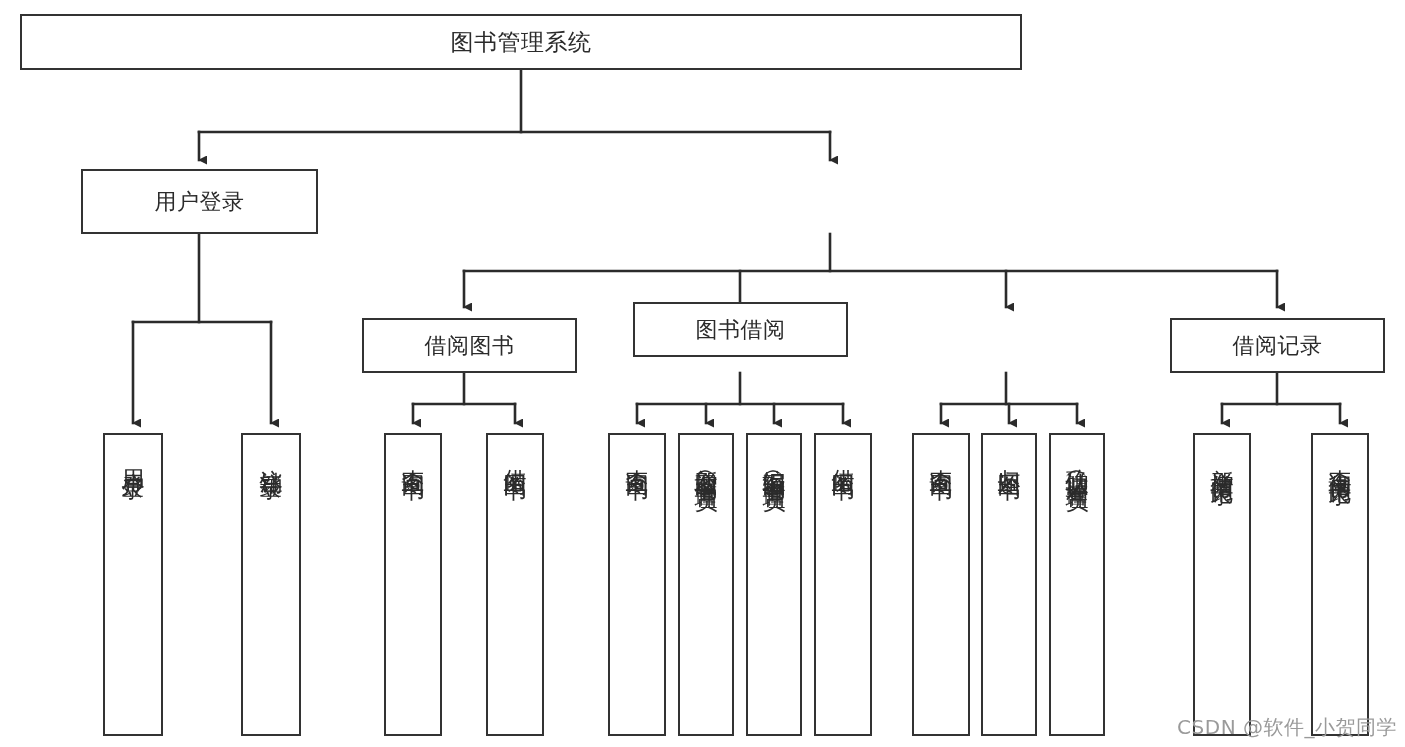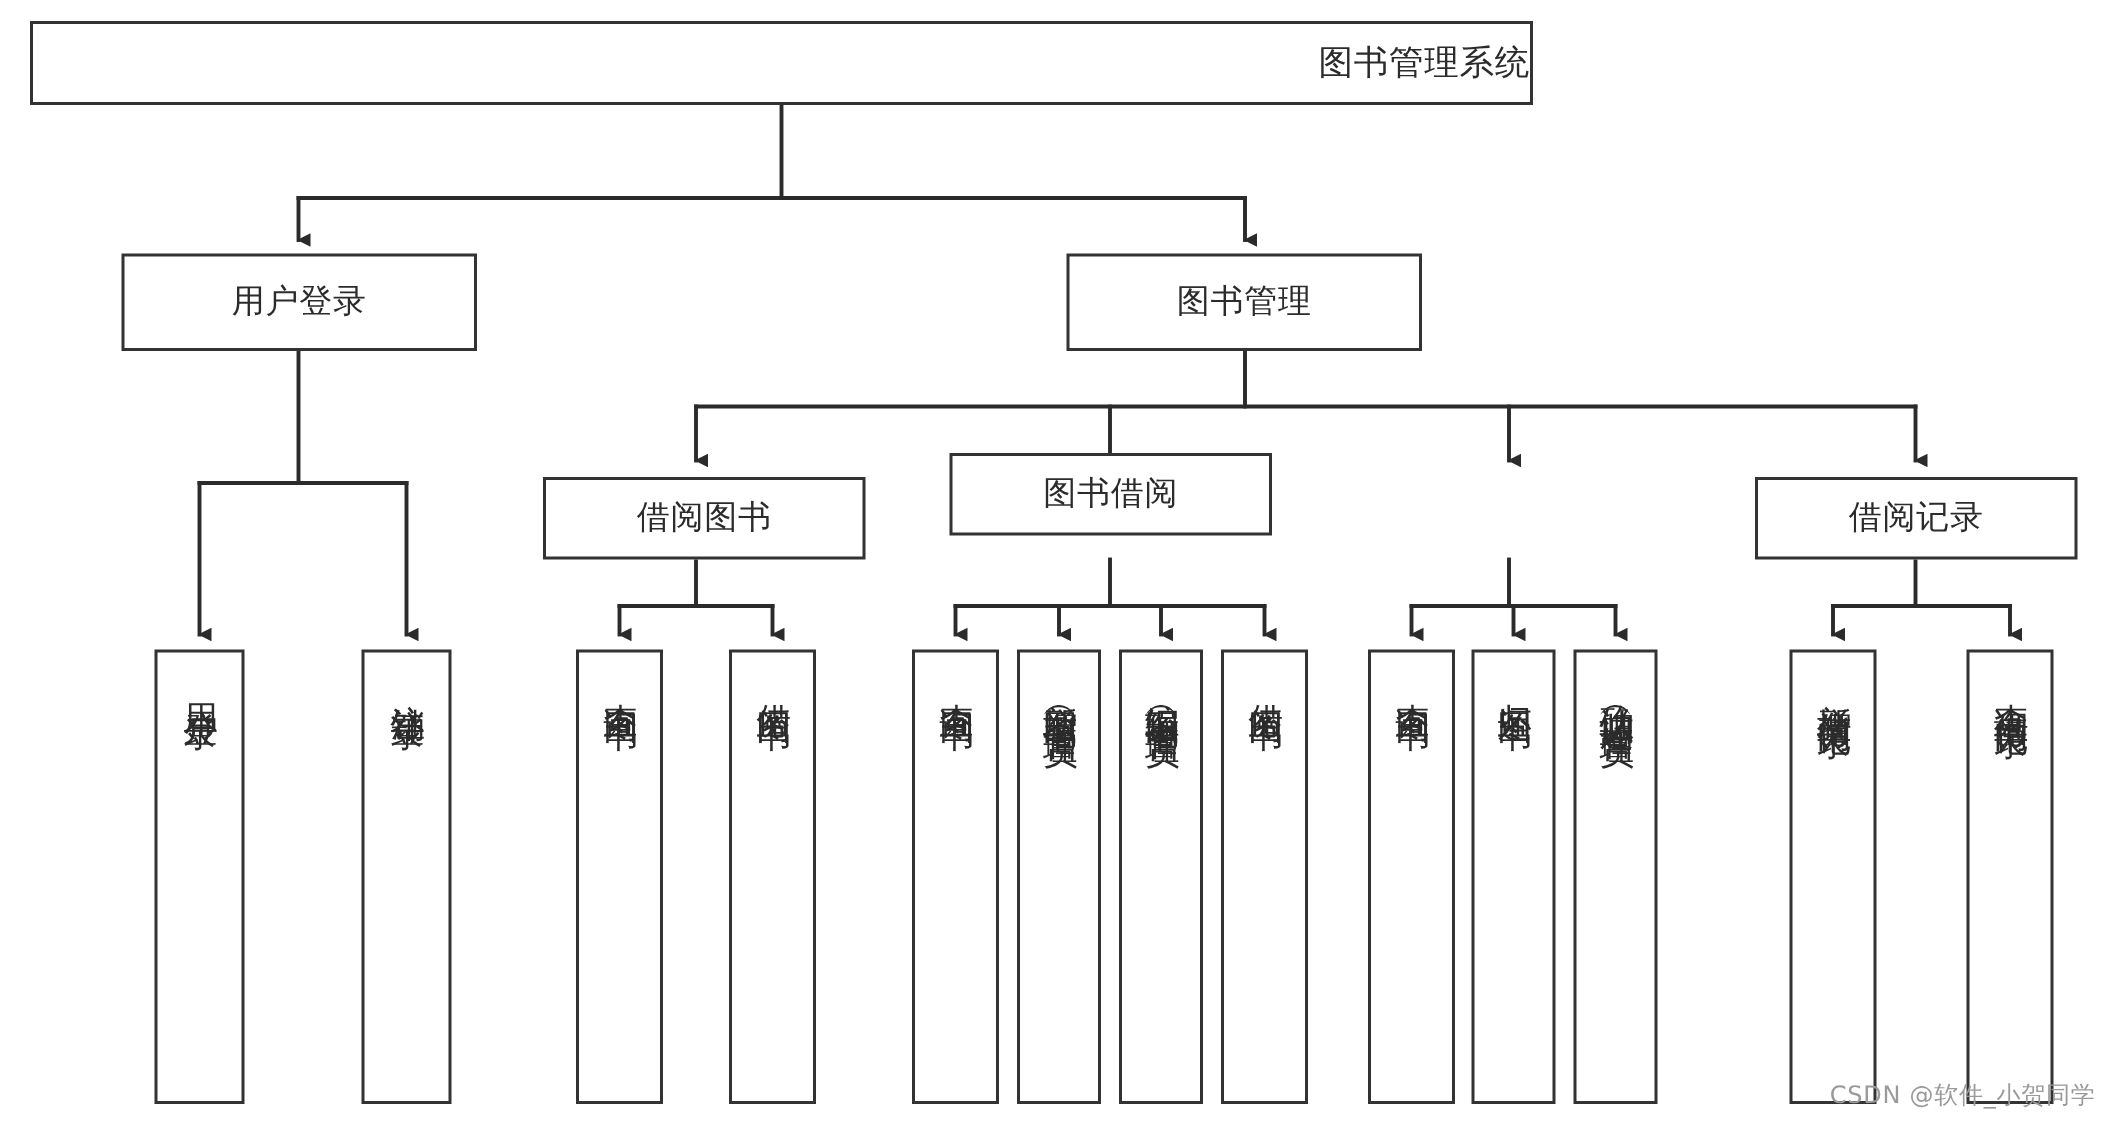--- a/index.html
+++ b/index.html
@@ -55,21 +55,21 @@
     font-size: 23px;
     line-height: 1.08;
     letter-spacing: 3px;
     white-space: pre;
     display: block;
   }
   .watermark {
     position: absolute;
     right: 8px;
     bottom: 6px;
-    font-size: 16px;
+    font-size: 20px;
     color: #9a9a9a;
     white-space: nowrap;
     letter-spacing: 0.5px;
   }
 </style>
 </head>
 <body>
 
 <div id="canvas">
 
@@ -116,29 +116,26 @@
       <path d="M 1009 404 L 1009 423" marker-end="url(#arrow)"></path>
       <path d="M 1077 404 L 1077 423" marker-end="url(#arrow)"></path>
 
       <path d="M 1277 373 L 1277 404"></path>
       <path d="M 1222 404 L 1340 404"></path>
       <path d="M 1222 404 L 1222 423" marker-end="url(#arrow)"></path>
       <path d="M 1340 404 L 1340 423" marker-end="url(#arrow)"></path>
     </g>
   </svg>
 
-  <div class="node root" style="left:20px; top:14px; width:1002px; height:56px;justify-content:flex-end;">
+  <div class="node root" style="left:20px; top:14px; width:1002px; height:56px;">
     <span class="label">图书管理系统</span>
   </div>
 
   <div class="node" style="left:81px; top:169px; width:237px; height:65px;">
     <span class="label">用户登录</span>
-  </div>
-  <div class="node" style="left:711px; top:169px; width:237px; height:65px;">
-    <span class="label">图书管理</span>
   </div>
 
   <div class="node" style="left:362px; top:318px; width:215px; height:55px;">
     <span class="label">借阅图书</span>
   </div>
   <div class="node" style="left:633px; top:302px; width:215px; height:55px;">
     <span class="label">图书借阅</span>
   </div>
   <div class="node" style="left:1170px; top:318px; width:215px; height:55px;">
     <span class="label">借阅记录</span>

